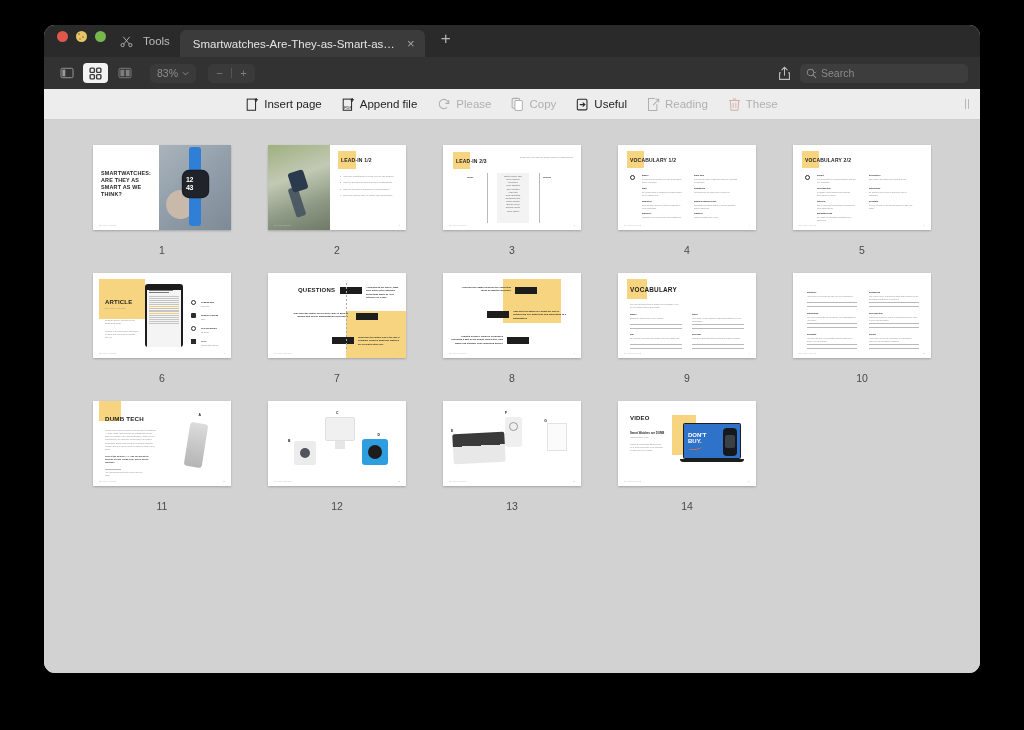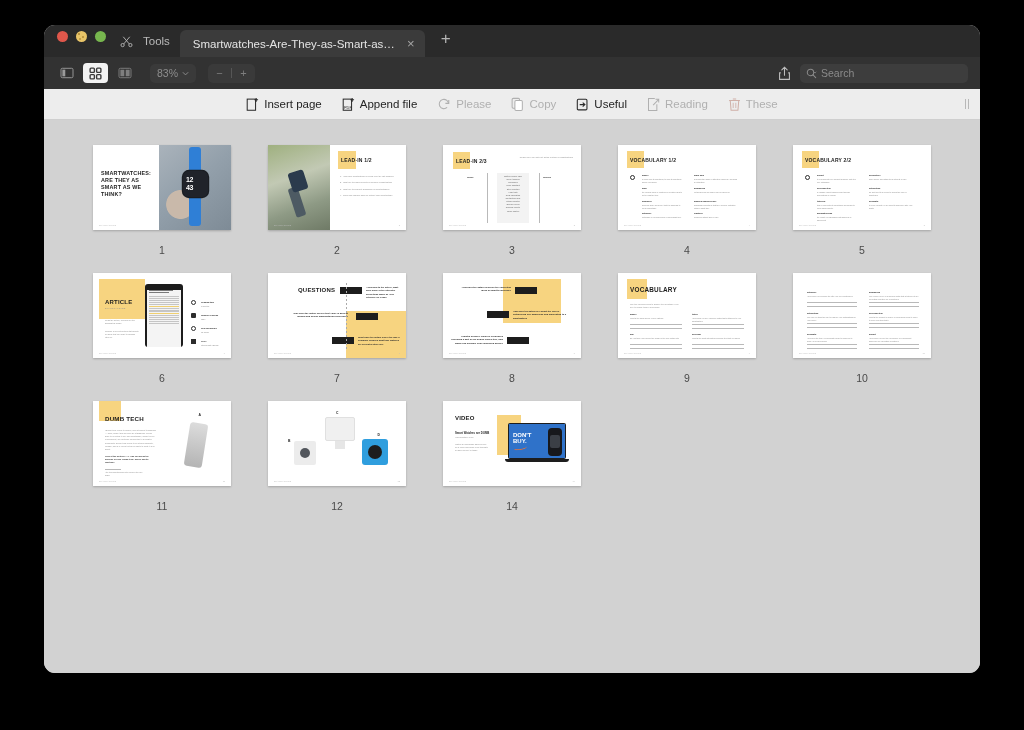--- a/index.html
+++ b/index.html
@@ -808,20 +808,39 @@
                 <div class="dev-label" style="left:68px;top:10px;">C</div>
                 <div class="dev-label" style="right:26px;top:32px;">D</div>
                 <div class="foot">SMARTWATCHES</div>
                 <div class="pnum">12</div>
               </div>
             </div>
           </div>
           <div class="pagenum">12</div>
         </div>
 
+        <div class="cell">
+          <div class="thumb-wrap">
+            <div class="thumb">
+              <div class="sl">
+                <div class="dev-typer"></div>
+                <div class="dev-phone">
+                  <div class="dev-phone-d"></div>
+                </div>
+                <div class="dev-paper"></div>
+                <div class="dev-label" style="left:8px;top:28px;">E</div>
+                <div class="dev-label" style="left:62px;top:10px;">F</div>
+                <div class="dev-label" style="right:34px;top:18px;">G</div>
+                <div class="foot">SMARTWATCHES</div>
+                <div class="pnum">13</div>
+              </div>
+            </div>
+          </div>
+          <div class="pagenum">13</div>
+        </div>
 
         <div class="cell">
           <div class="thumb-wrap">
             <div class="thumb">
               <div class="sl">
                 <div class="yel" style="left:54px;top:14px;width:24px;height:40px;"></div>
                 <div class="ttl" style="left:12px;top:14px;font-size:6px;">VIDEO</div>
                 <div class="vhead" style="left:12px;top:30px;font-size:2.8px;">Smart Watches are DUMB</div>
                 <div class="vtxt" style="left:12px;top:35px;">Video Duration: 10:18</div>
                 <div class="txt" style="left:12px;top:42px;width:34px;">

